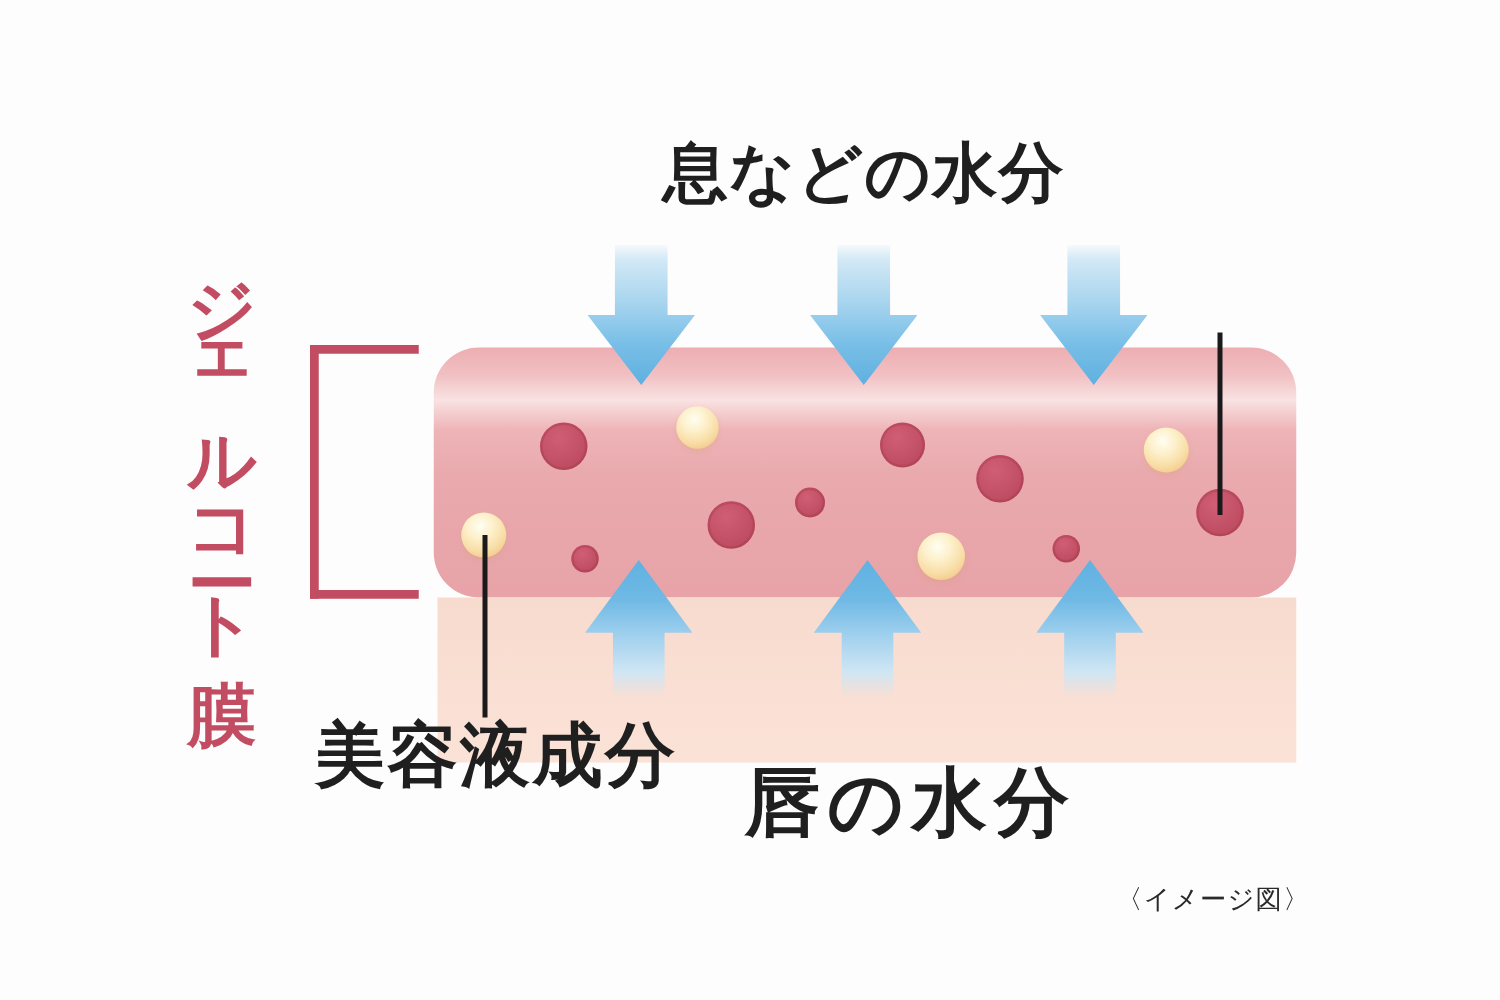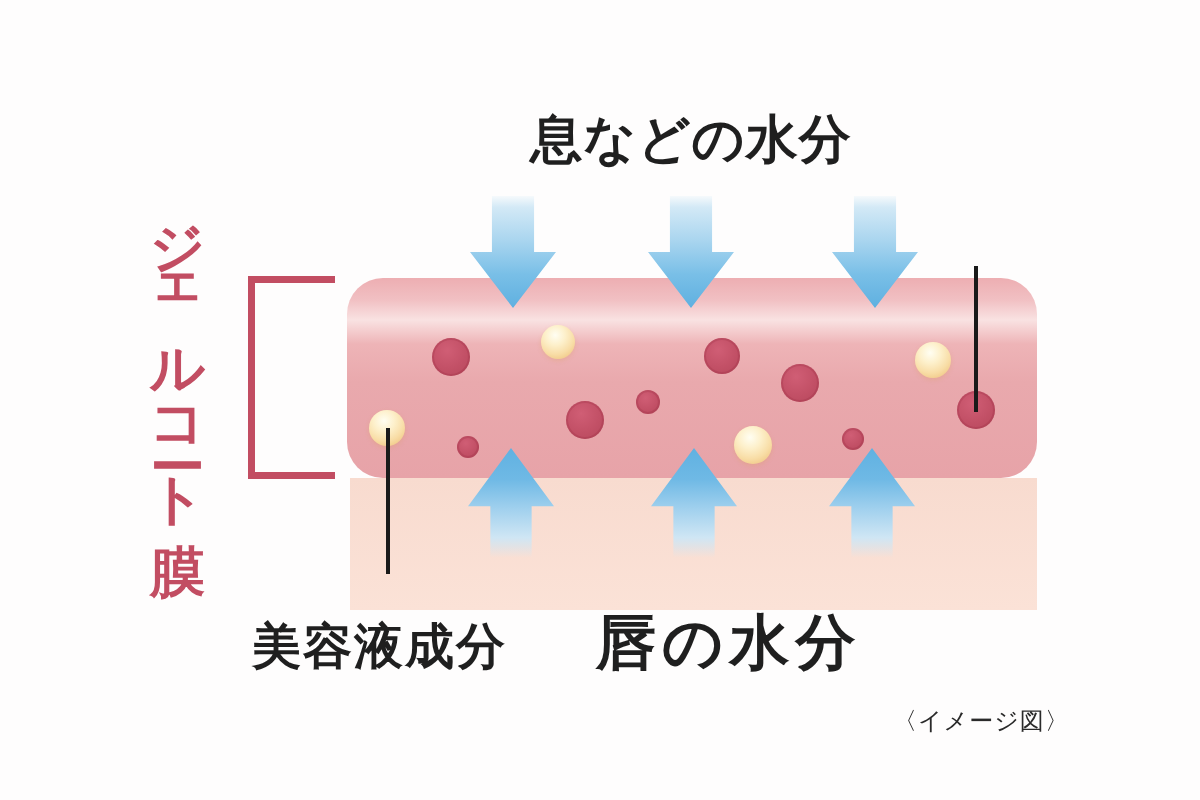--- a/index.html
+++ b/index.html
@@ -75,30 +75,30 @@
     border-bottom:7px solid var(--accent-crimson);
     z-index:4;
   }
   
   .jp-label{
     position:absolute;color:var(--label-black);font-weight:bold;
     white-space:nowrap;z-index:5;line-height:1.15;
   }
   #title-label{left:691px;top:110px;font-size:52px;transform:translateX(-50%);letter-spacing:1px;}
   #pigment-label{left:928px;top:202px;font-size:48px;letter-spacing:6px;}
-  #serum-label{left:252px;top:619px;font-size:49px;letter-spacing:2px;}
+  #serum-label{left:252px;top:573px;font-size:56px;letter-spacing:2px;}
   #lip-moisture-label{left:596px;top:589px;font-size:60px;letter-spacing:6px;margin-top:19px;}
   #gel-film-label{
     position:absolute;left:150px;top:186px;
     writing-mode:vertical-rl;text-orientation:upright;
     font-size:55px;line-height:1.0;font-weight:bold;
     color:var(--accent-crimson);letter-spacing:0;z-index:5;
   }
   #image-note{
-    position:absolute;left:893px;top:705px;font-size:24px;
+    position:absolute;left:893px;top:705px;font-size:21px;
     color:#2a2a2a;font-weight:normal;letter-spacing:1px;z-index:5;white-space:nowrap;
   }
 </style>
 </head>
 <body>
 
 <div class="canvas">
 
   <div class="gel-layer"></div>
   <div class="lip-layer"></div>

